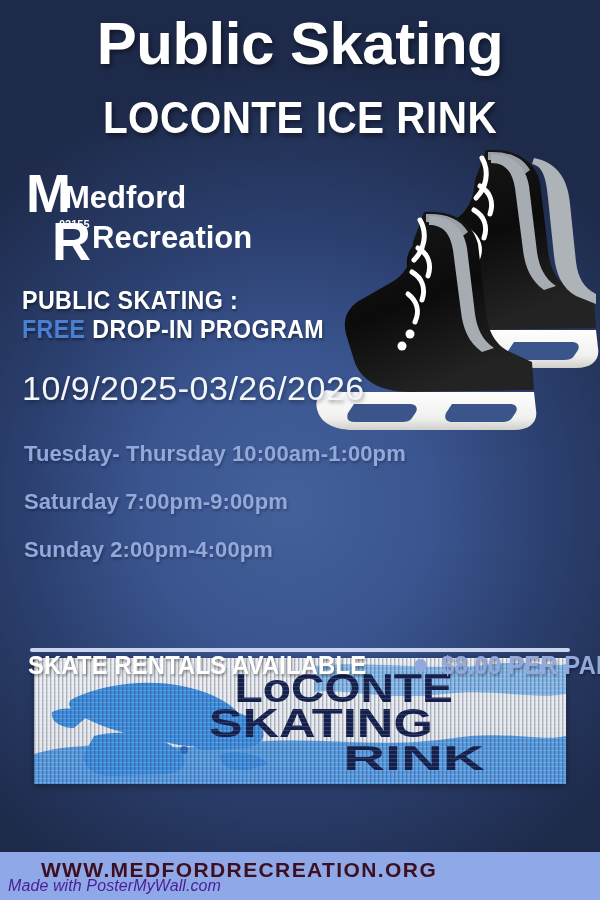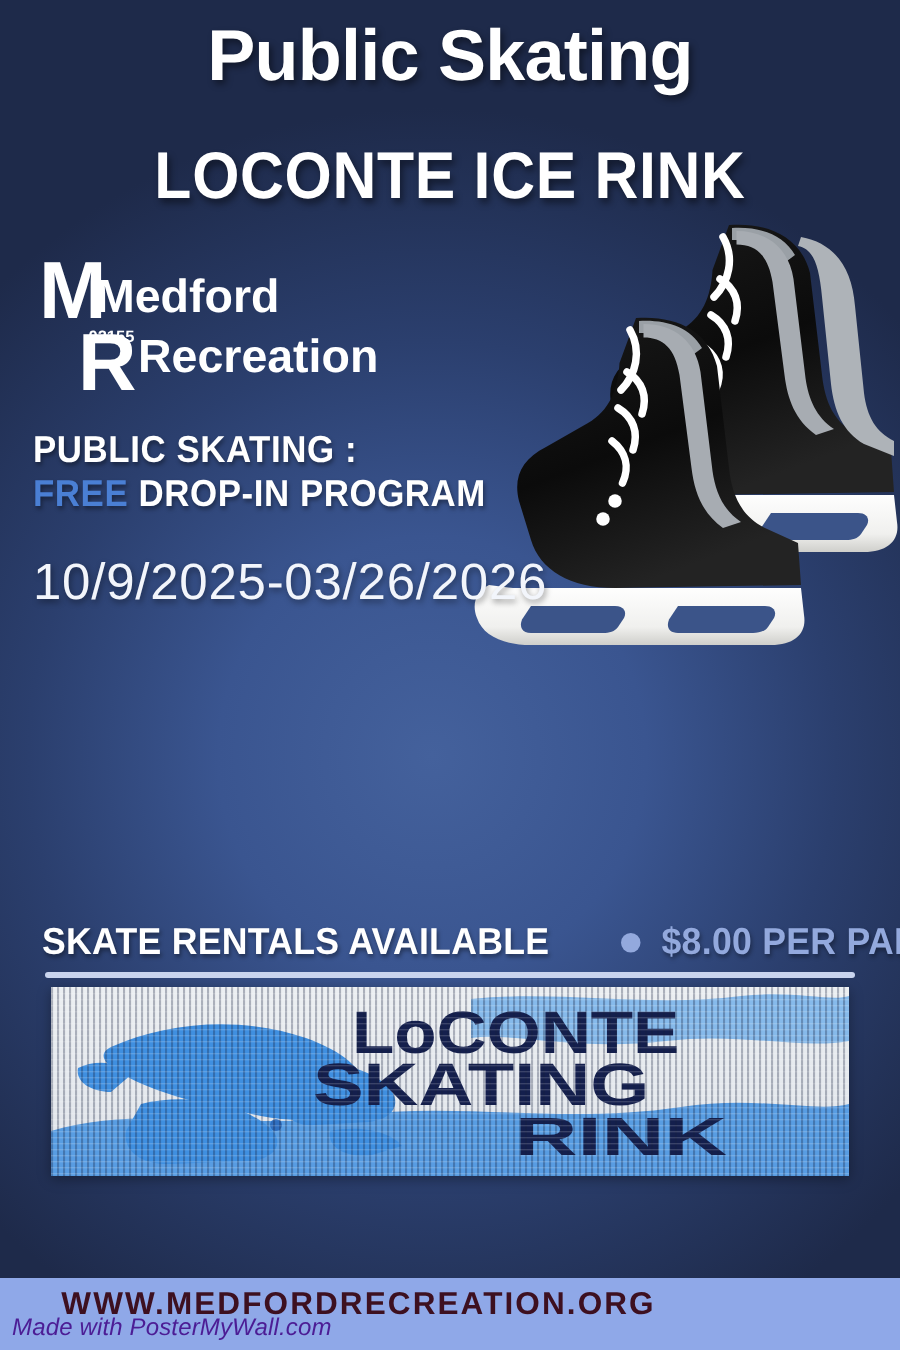--- a/index.html
+++ b/index.html
@@ -20,21 +20,21 @@
     user-select: none;
   }
 
   
   .title {
     position: absolute;
     top: 14px;
     left: 0;
     width: 600px;
     text-align: center;
-    font-size: 48px;
+    font-size: 60px;
     line-height: 1.0;
     font-weight: 700;
     letter-spacing: -0.5px;
     text-shadow: 2px 3px 5px rgba(0,0,0,0.45);
     z-index: 6;
   }
   .subtitle {
     position: absolute;
     top: 96px;
     left: 0;
@@ -118,21 +118,21 @@
     line-height: 1.0;
     margin-bottom: 26px;
     white-space: nowrap;
     text-shadow: 1px 2px 3px rgba(0,0,0,0.30);
   }
 
   
   .rentals {
     position: absolute;
     left: 28px;
-    top: 614px;
+    top: 651px;
     width: 546px;
     display: flex;
     align-items: center;
     z-index: 7;
   }
   .rentals-label {
     font-size: 25px;
     font-weight: 700;
     color: #ffffff;
     letter-spacing: 0.2px;
@@ -308,20 +308,25 @@
     </svg>
   </div>
 
   <div class="prog">
     <div class="prog-l1">PUBLIC SKATING :</div>
     <div class="prog-l2"><span class="free">FREE</span> <span>DROP-IN PROGRAM</span></div>
   </div>
 
   <div class="daterange">10/9/2025-03/26/2026</div>
 
+  <div class="schedule">
+    <div class="sched-line">Tuesday- Thursday 10:00am-1:00pm</div>
+    <div class="sched-line">Saturday 7:00pm-9:00pm</div>
+    <div class="sched-line">Sunday 2:00pm-4:00pm</div>
+  </div>
 
   <div class="rentals">
     <span class="rentals-label">SKATE RENTALS AVAILABLE</span>
     <span class="rent-dot"></span>
     <span class="rentals-price">$8.00 PER PAIR</span>
   </div>
   <div class="divider"></div>
 
   <div class="banner">
     <svg viewBox="0 0 532 126" xmlns="http://www.w3.org/2000/svg" preserveAspectRatio="none">

